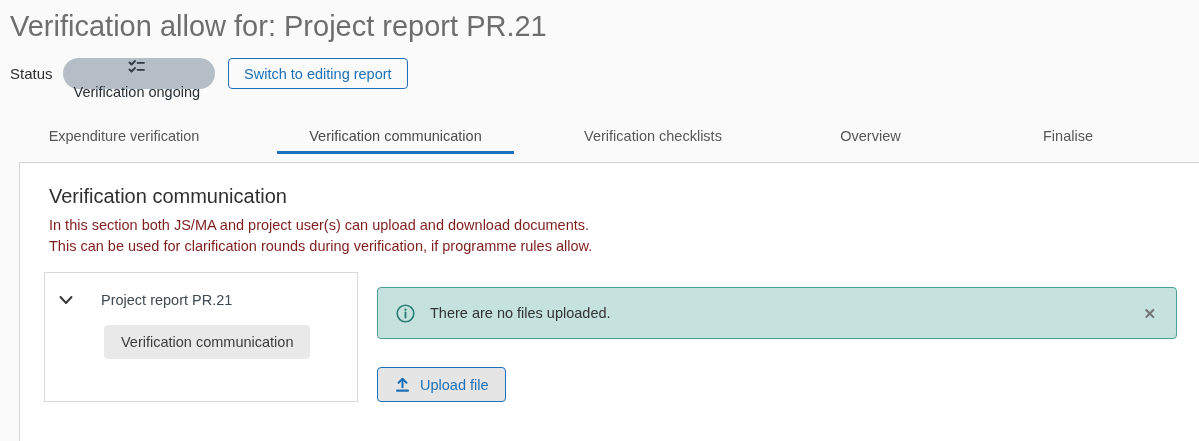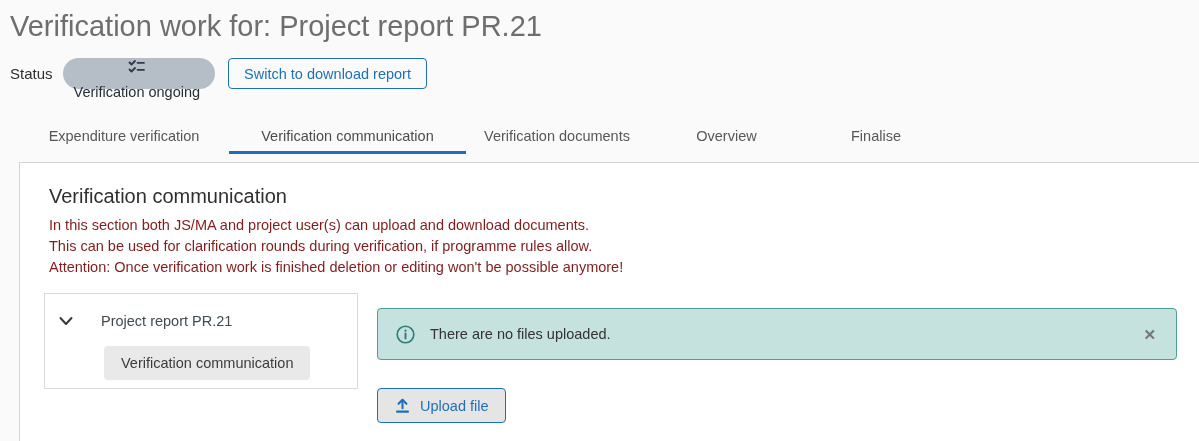--- a/index.html
+++ b/index.html
@@ -32,21 +32,21 @@
   }
   .switch-btn {
     margin-left: 13px; height: 31px; padding: 0 15px;
     border: 1.5px solid #1d70b7; border-radius: 4px;
     background: transparent; color: #1d70b7;
     font-size: 14.5px; font-family: inherit;
     display: flex; align-items: center; cursor: pointer;
   }
 
   
-  .tabs-row { display: flex; margin: 28px 0 0 19px; height: 37px; }
+  .tabs-row { display: flex; margin: 28px 0 0 19px; height: 37px; gap: 48px; }
   .tab {
     display: flex; align-items: center; justify-content: center;
     font-size: 14.5px; color: #575757; cursor: pointer; position: relative;
     white-space: nowrap;
   }
   .tab:nth-child(1) { width: 210px; }
   .tab:nth-child(2) { width: 237px; }
   .tab:nth-child(3) { width: 182px; }
   .tab:nth-child(4) { width: 157px; }
   .tab:nth-child(5) { width: 142px; }
@@ -70,21 +70,21 @@
   }
   .panel-desc {
     margin: 7px 0 0 29px;
     font-size: 14.5px; line-height: 21px; color: #7f1d1d;
   }
 
   .content-row { display: flex; align-items: flex-start; margin: 15px 0 0 24px; }
 
   
   .tree-card {
-    width: 314px; height: 96px;
+    width: 314px; height: 130px;
     border: 1px solid #d9d9d9; background: #fff;
     padding: 17px 0 0 14px; flex: none;
   }
   .tree-root { display: flex; align-items: center; height: 20px; }
   .chevron-wrap { width: 16px; display: flex; align-items: center; cursor: pointer; }
   .tree-root-label { margin-left: 26px; font-size: 14.5px; color: #3f4a54; }
   .tree-child {
     margin: 15px 0 0 45px; display: inline-block;
     background: #e9e9e9; border-radius: 4px;
     padding: 9px 17px; font-size: 14.5px; color: #3c3c3c; cursor: pointer;
@@ -108,52 +108,51 @@
     height: 35px; padding: 0 16px;
     border: 1.5px solid #1d70b7; border-radius: 4px;
     background: #e5e5e5; color: #1d70b7; font-size: 14.5px;
     font-family: inherit; cursor: pointer;
   }
   svg { display: block; }
 </style>
 </head>
 <body>
 
-<h1 class="page-title">Verification work for: Project report PR.21</h1>
+<h1 class="page-title">Verification allow for: Project report PR.21</h1>
 
 <div class="status-row">
   <span class="status-label">Status</span>
   <span class="status-chip">
     <span class="chip-icon">
       <svg width="18" height="18" viewBox="0 0 18 18">
         <polyline points="1.5,4.5 3.5,6.5 7,3" fill="none" stroke="#2e3a44" stroke-width="1.8" stroke-linecap="round" stroke-linejoin="round"></polyline>
         <line x1="9.5" y1="4.8" x2="16" y2="4.8" stroke="#2e3a44" stroke-width="1.8" stroke-linecap="round"></line>
         <polyline points="1.5,11.5 3.5,13.5 7,10" fill="none" stroke="#2e3a44" stroke-width="1.8" stroke-linecap="round" stroke-linejoin="round"></polyline>
         <line x1="9.5" y1="11.8" x2="16" y2="11.8" stroke="#2e3a44" stroke-width="1.8" stroke-linecap="round"></line>
       </svg>
     </span>
     <span>Verification ongoing</span>
   </span>
-  <button class="switch-btn">Switch to download report</button>
+  <button class="switch-btn">Switch to editing report</button>
 </div>
 
 <div class="tabs-row">
   <div class="tab">Expenditure verification</div>
   <div class="tab active">Verification communication</div>
-  <div class="tab">Verification documents</div>
+  <div class="tab">Verification checklists</div>
   <div class="tab">Overview</div>
   <div class="tab">Finalise</div>
 </div>
 
 <div class="panel">
   <h2 class="panel-heading">Verification communication</h2>
   <div class="panel-desc">
     <div>In this section both JS/MA and project user(s) can upload and download documents.</div>
     <div>This can be used for clarification rounds during verification, if programme rules allow.</div>
-    <div>Attention: Once verification work is finished deletion or editing won't be possible anymore!</div>
   </div>
 
   <div class="content-row">
 
     <div class="tree-card">
       <div class="tree-root">
         <span class="chevron-wrap">
           <svg width="14" height="10" viewBox="0 0 14 10">
             <polyline points="1.5,2 7,8 12.5,2" fill="none" stroke="#3a3a3a" stroke-width="2" stroke-linecap="round" stroke-linejoin="round"></polyline>
           </svg>

